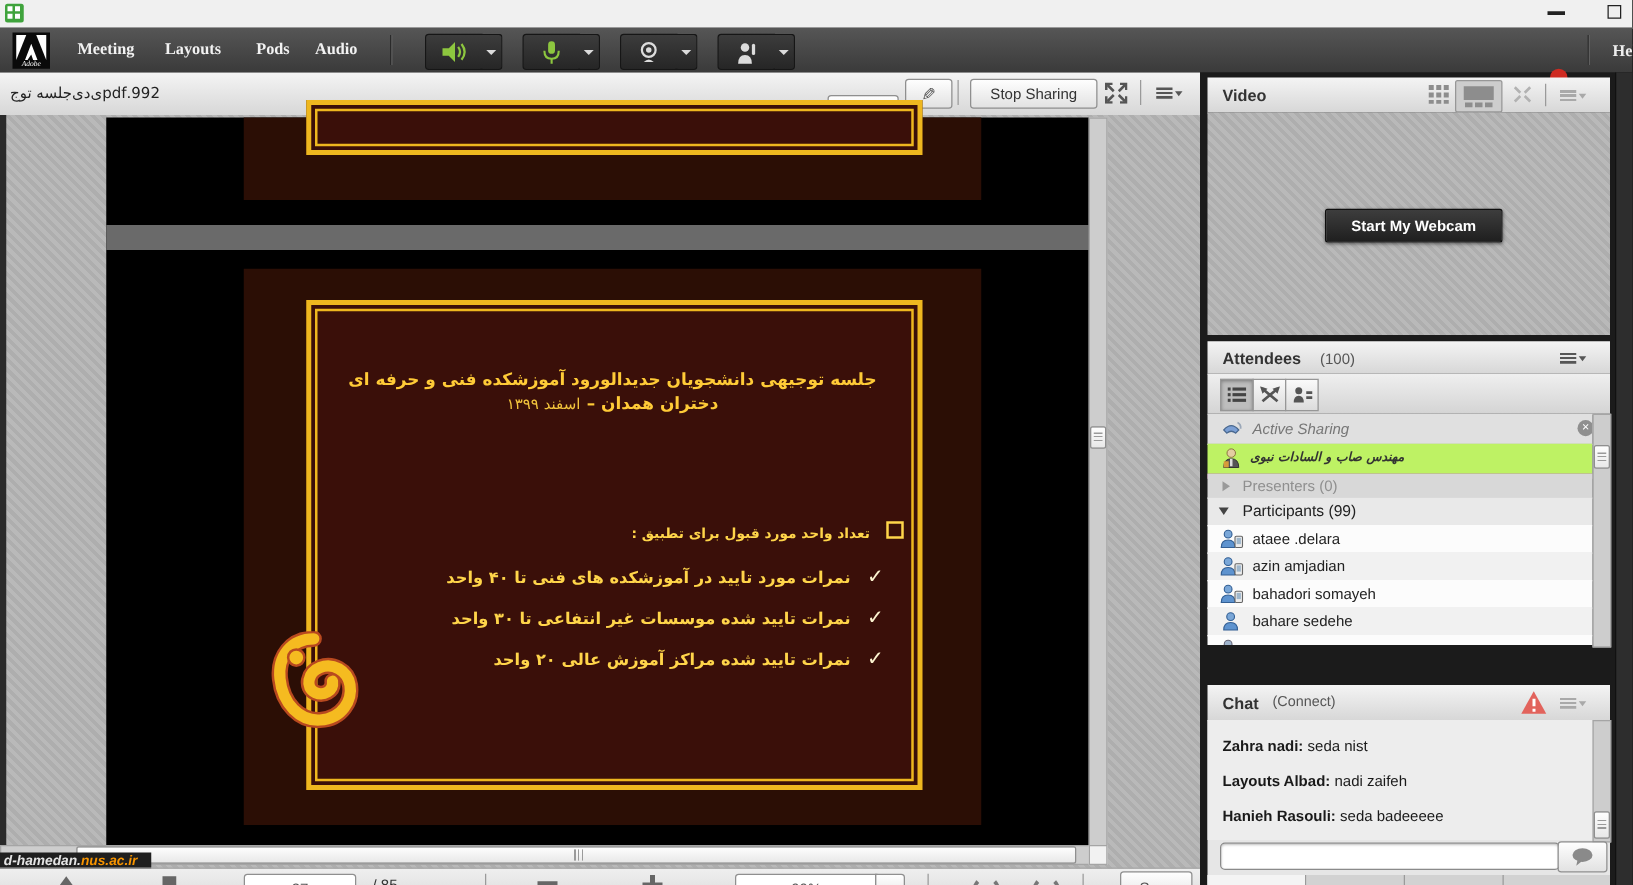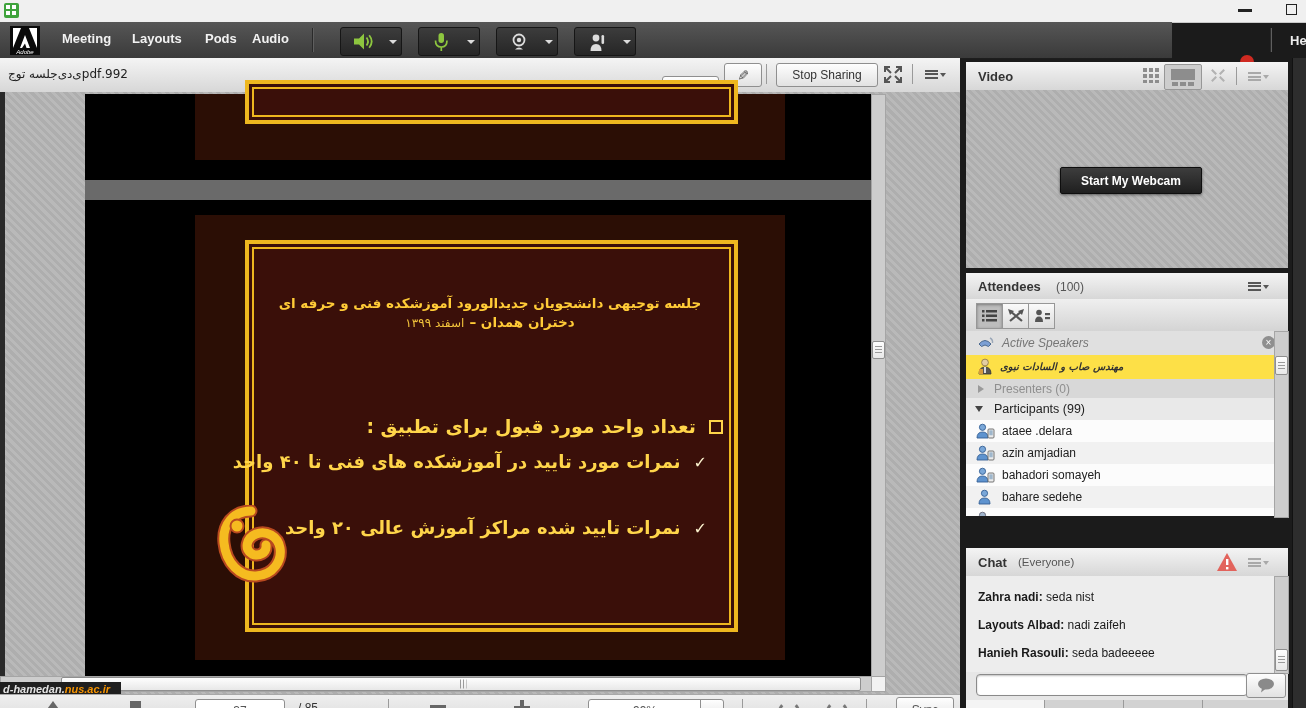--- a/index.html
+++ b/index.html
@@ -9,21 +9,21 @@
   .fa{font-family:"DejaVu Sans",sans-serif;}
   
   .titlebar{left:0;top:0;width:1306px;height:22px;background:#f0f0f0;border-bottom:1px solid #c9c9c9;}
   .appicon{left:4px;top:3px;width:15px;height:15px;background:#3fa33c;border-radius:2px;}
   .appicon i{position:absolute;background:#fff;width:4px;height:4px;}
   .wtitle{left:25px;top:4px;font-size:12px;color:#111;}
   .minbtn{left:1238px;top:9px;width:14px;height:3px;background:#222;}
   .maxbtn{left:1286px;top:4px;width:9px;height:9px;border:1.5px solid #222;background:#f0f0f0;}
   .maxbtn:before{content:"";position:absolute;left:2px;top:-5px;width:9px;height:9px;border:1.5px solid #222;z-index:-1;}
   
-  .menubar{left:0;top:22px;width:1172px;height:36px;background:linear-gradient(#565656,#3a3a3a);border-bottom:1px solid #1d1d1d;}
+  .menubar{left:0;top:22px;width:1306px;height:36px;background:linear-gradient(#565656,#3a3a3a);border-bottom:1px solid #1d1d1d;font-family:Liberation Serif, serif;}
   .adobelogo{left:10px;top:4px;width:30px;height:29px;background:#0a0a0a;color:#fff;text-align:center;}
   .menuitem{top:9px;color:#f2f2f2;font-size:13px;font-weight:bold;cursor:default;}
   .mb-sep{top:6px;width:1px;height:24px;background:#5f5f5f;border-left:1px solid #2a2a2a;}
   .statebtn{top:5px;height:27px;background:linear-gradient(#3c3c3c,#262626);border:1px solid #161616;border-radius:3px 0 0 3px;display:flex;align-items:center;justify-content:center;}
   .statecaret{top:5px;height:27px;width:17px;background:linear-gradient(#3c3c3c,#262626);border:1px solid #161616;border-left:none;border-radius:0 3px 3px 0;display:flex;align-items:center;justify-content:center;}
   .caret{width:0;height:0;border-left:4px solid transparent;border-right:4px solid transparent;border-top:4px solid #dcdcdc;}
   .recdot{left:1240px;top:33px;width:14px;height:14px;border-radius:50%;background:#cf2a21;}
   .helptxt{left:1290px;top:11px;color:#eee;font-size:13px;font-weight:bold;width:16px;overflow:hidden;white-space:nowrap;}
   
   .podhead{background:linear-gradient(#f4f4f4,#d7d7d7);border-bottom:1px solid #979797;}
@@ -59,21 +59,21 @@
   .viewbtn{position:absolute;top:0;width:25px;height:24px;background:linear-gradient(#fafafa,#dcdcdc);border:1px solid #979797;display:flex;align-items:center;justify-content:center;}
   .viewbtn.sel{background:#bdbdbd;box-shadow:inset 0 1px 3px rgba(0,0,0,.35);}
   
   .chatmsg{position:absolute;left:978px;font-size:12px;color:#1a1a1a;white-space:nowrap;}
   .chatmsg b{font-weight:bold;}
   .chatinput{left:976px;top:674px;width:262px;height:20px;background:#fff;border:1px solid #8a8a8a;border-radius:4px;
              box-shadow:inset 0 1px 2px rgba(0,0,0,.25);font-size:12px;padding:0 4px;outline:none;}
   
   .laystrip{left:1292px;top:58px;width:14px;height:650px;background:#2d2d2d;border-left:1px solid #111;}
   .slide-title{color:#ffcb37;font-weight:bold;font-size:14.5px;}
-  .slide-bullet{color:#ffd54a;font-weight:bold;font-size:18px;white-space:nowrap;}
+  .slide-bullet{color:#ffd54a;font-weight:bold;font-size:13px;white-space:nowrap;}
   .chk{color:#fdf4d0;font-weight:bold;margin-left:8px;}
   .sqmark{display:inline-block;width:10px;height:10px;border:2.5px solid #ffd54a;margin-left:8px;vertical-align:-1px;}
 </style>
 </head>
 <body>
 
 <div class="abs titlebar">
   <div class="abs appicon">
     <i style="left:2px;top:2px"></i>
       <i style="left:8px;top:2px"></i>
@@ -179,25 +179,29 @@
     <div class="abs graygap" style="left:0;top:86px;width:786px;height:20px"></div>
 
     <div class="abs slide" style="left:110px;top:121px;width:590px;height:445px">
       <div class="frame" style="left:50px;right:47px;top:25px;bottom:28px"></div>
       <div class="abs fa" dir="rtl" style="left:70px;right:70px;top:78px;text-align:center">
         <span class="slide-title" style="font-size:13.5px">جلسه توجیهی دانشجویان جدیدالورود آموزشکده فنی و حرفه ای دختران همدان –</span>
         <span class="fa" style="color:#f3c43c;font-size:12px">اسفند ۱۳۹۹</span>
       </div>
       <div class="abs fa" dir="rtl" style="right:62px;top:200px">
         <span class="sqmark"></span>
-        <span class="slide-bullet" style="font-size:19px">تعداد واحد مورد قبول برای تطبیق :</span>
+        <span class="slide-bullet" style="font-size:11px">تعداد واحد مورد قبول برای تطبیق :</span>
       </div>
       <div class="abs fa" dir="rtl" style="right:78px;top:236px">
         <span class="chk fa">✓</span>
         <span class="slide-bullet">نمرات مورد تایید در آموزشکده های فنی تا ۴۰ واحد</span>
+      </div>
+      <div class="abs fa" dir="rtl" style="right:78px;top:269px">
+        <span class="chk fa">✓</span>
+        <span class="slide-bullet">نمرات تایید شده موسسات غیر انتفاعی تا ۳۰ واحد</span>
       </div>
       <div class="abs fa" dir="rtl" style="right:78px;top:302px">
         <span class="chk fa">✓</span>
         <span class="slide-bullet">نمرات تایید شده مراکز آموزش عالی ۲۰ واحد</span>
       </div>
       <div class="abs" style="left:20px;top:290px">
         <svg width="72" height="78" viewBox="0 0 72 78">
           <path d="M36,6 C18,6 7,20 9,38 C11,58 25,72 41,71 C59,70 67,55 65,43 C63,31 51,25 41,29 C31,33 29,45 37,49 C44,52 52,48 51,40" fill="none" stroke="#b8491f" stroke-width="13" stroke-linecap="round"></path>
           <path d="M36,6 C18,6 7,20 9,38 C11,58 25,72 41,71 C59,70 67,55 65,43 C63,31 51,25 41,29 C31,33 29,45 37,49 C44,52 52,48 51,40" fill="none" stroke="#f5bb20" stroke-width="9" stroke-linecap="round"></path>
           <circle cx="22" cy="21" r="6.5" fill="#f5bb20" stroke="#b8491f" stroke-width="2"></circle>
@@ -323,24 +327,24 @@
       <rect x="11" y="4" width="5" height="2.2" fill="#555"></rect>
         <rect x="11" y="8" width="5" height="2.2" fill="#555"></rect>
     </svg>
   </div>
 </div>
 <div class="attrow" style="top:331px;height:24px;background:#e0e0e0;border-bottom:1px solid #bdbdbd">
   <svg width="17" height="16" viewBox="0 0 17 16" style="position:absolute;left:11px;top:4px">
     <path d="M2,9 Q8,2 14,9 L11.5,11.5 Q8,8.5 4.5,11.5 Z" fill="#7b9fd4" stroke="#49688f" stroke-width="1"></path>
     <path d="M13,3 q3,1.5 2.5,5" stroke="#9aa7b8" stroke-width="1.4" fill="none"></path>
   </svg>
-  <div class="abs" style="left:36px;top:5px;font-size:12px;font-style:italic;color:#767676">Active Speakers</div>
+  <div class="abs" style="left:36px;top:5px;font-size:12px;font-style:italic;color:#767676">Active Sharing</div>
   <div class="abs" style="left:296px;top:5px;width:13px;height:13px;border-radius:50%;background:#8f8f8f;color:#fff;font-size:10px;line-height:13px;text-align:center">×</div>
 </div>
-<div class="attrow" style="top:355px;height:24px;background:#fde047;border-bottom:4px solid #a21caf">
+<div class="attrow" style="top:355px;height:24px;background:#bef264;border-bottom:4px solid #a21caf">
   <svg width="17" height="17" viewBox="0 0 17 17" style="position:absolute;left:11px;top:3px">
     <circle cx="8" cy="4.5" r="3.4" fill="#e3cda1" stroke="#8a7240" stroke-width="0.8"></circle>
     <path d="M2,16 q0,-7 6,-7 q6,0 6,7 z" fill="#555" stroke="#333" stroke-width="0.8"></path>
     <rect x="2" y="11" width="4" height="5" fill="#d79b3a"></rect>
     <rect x="7" y="9" width="2" height="6" fill="#ddd"></rect>
   </svg>
   <div class="abs fa" dir="rtl" style="left:34px;top:6px;font-size:10px;font-style:italic;font-weight:bold;color:#333">مهندس صاب و السادات نبوی</div>
 </div>
 <div class="attrow" style="top:379px;height:19px;background:#d8d8d8;border-bottom:1px solid #bdbdbd">
   <div class="grp-arrow-r abs" style="left:12px;top:6px"></div>
@@ -392,21 +396,21 @@
 </div>
 
 <div class="abs scrolltrack" style="left:1274px;top:331px;width:13px;height:185px">
   <div class="scrollthumb" style="left:0;top:24px;width:11px;height:17px">
     <div class="grip" style="left:2px;top:5px;width:7px;height:8px"></div>
   </div>
 </div>
 
 <div class="abs podhead" style="left:966px;top:548px;width:322px;height:28px">
   <div class="abs podtitle" style="left:12px;top:7px">Chat</div>
-  <div class="abs" style="left:52px;top:8px;font-size:11.5px;color:#555">(Everyone)</div>
+  <div class="abs" style="left:52px;top:8px;font-size:11.5px;color:#555">(Connect)</div>
   <div class="abs" style="left:250px;top:4px">
     <svg width="22" height="20" viewBox="0 0 22 20">
       <polygon points="11,1 21,19 1,19" fill="#e2635c"></polygon>
       <rect x="10" y="7" width="2.4" height="6" fill="#fff"></rect>
         <rect x="10" y="15" width="2.4" height="2.4" fill="#fff"></rect>
     </svg>
   </div>
   <div class="abs" style="left:282px;top:10px;display:flex;align-items:center">
     <div class="menuicon dis"></div>
       <div class="caret-d dis"></div>

